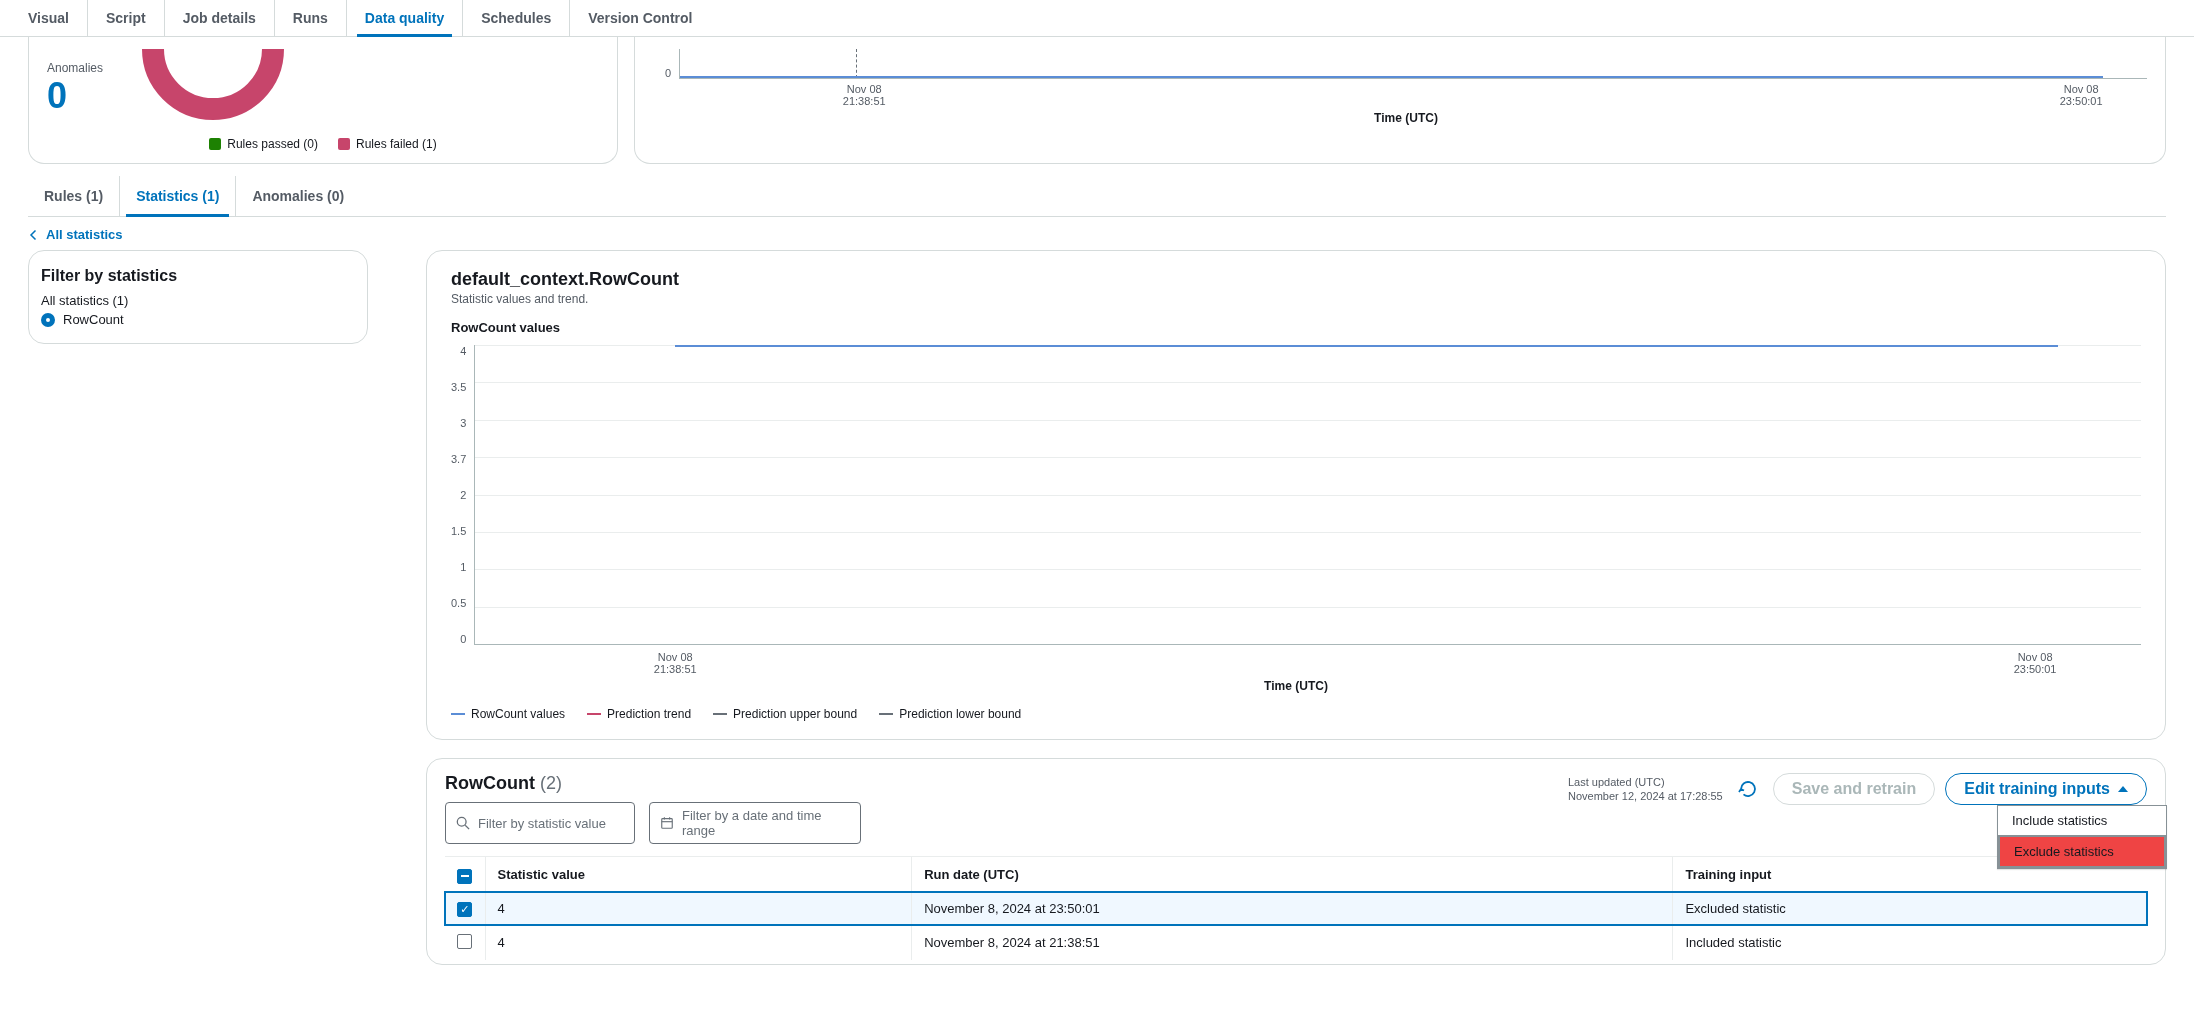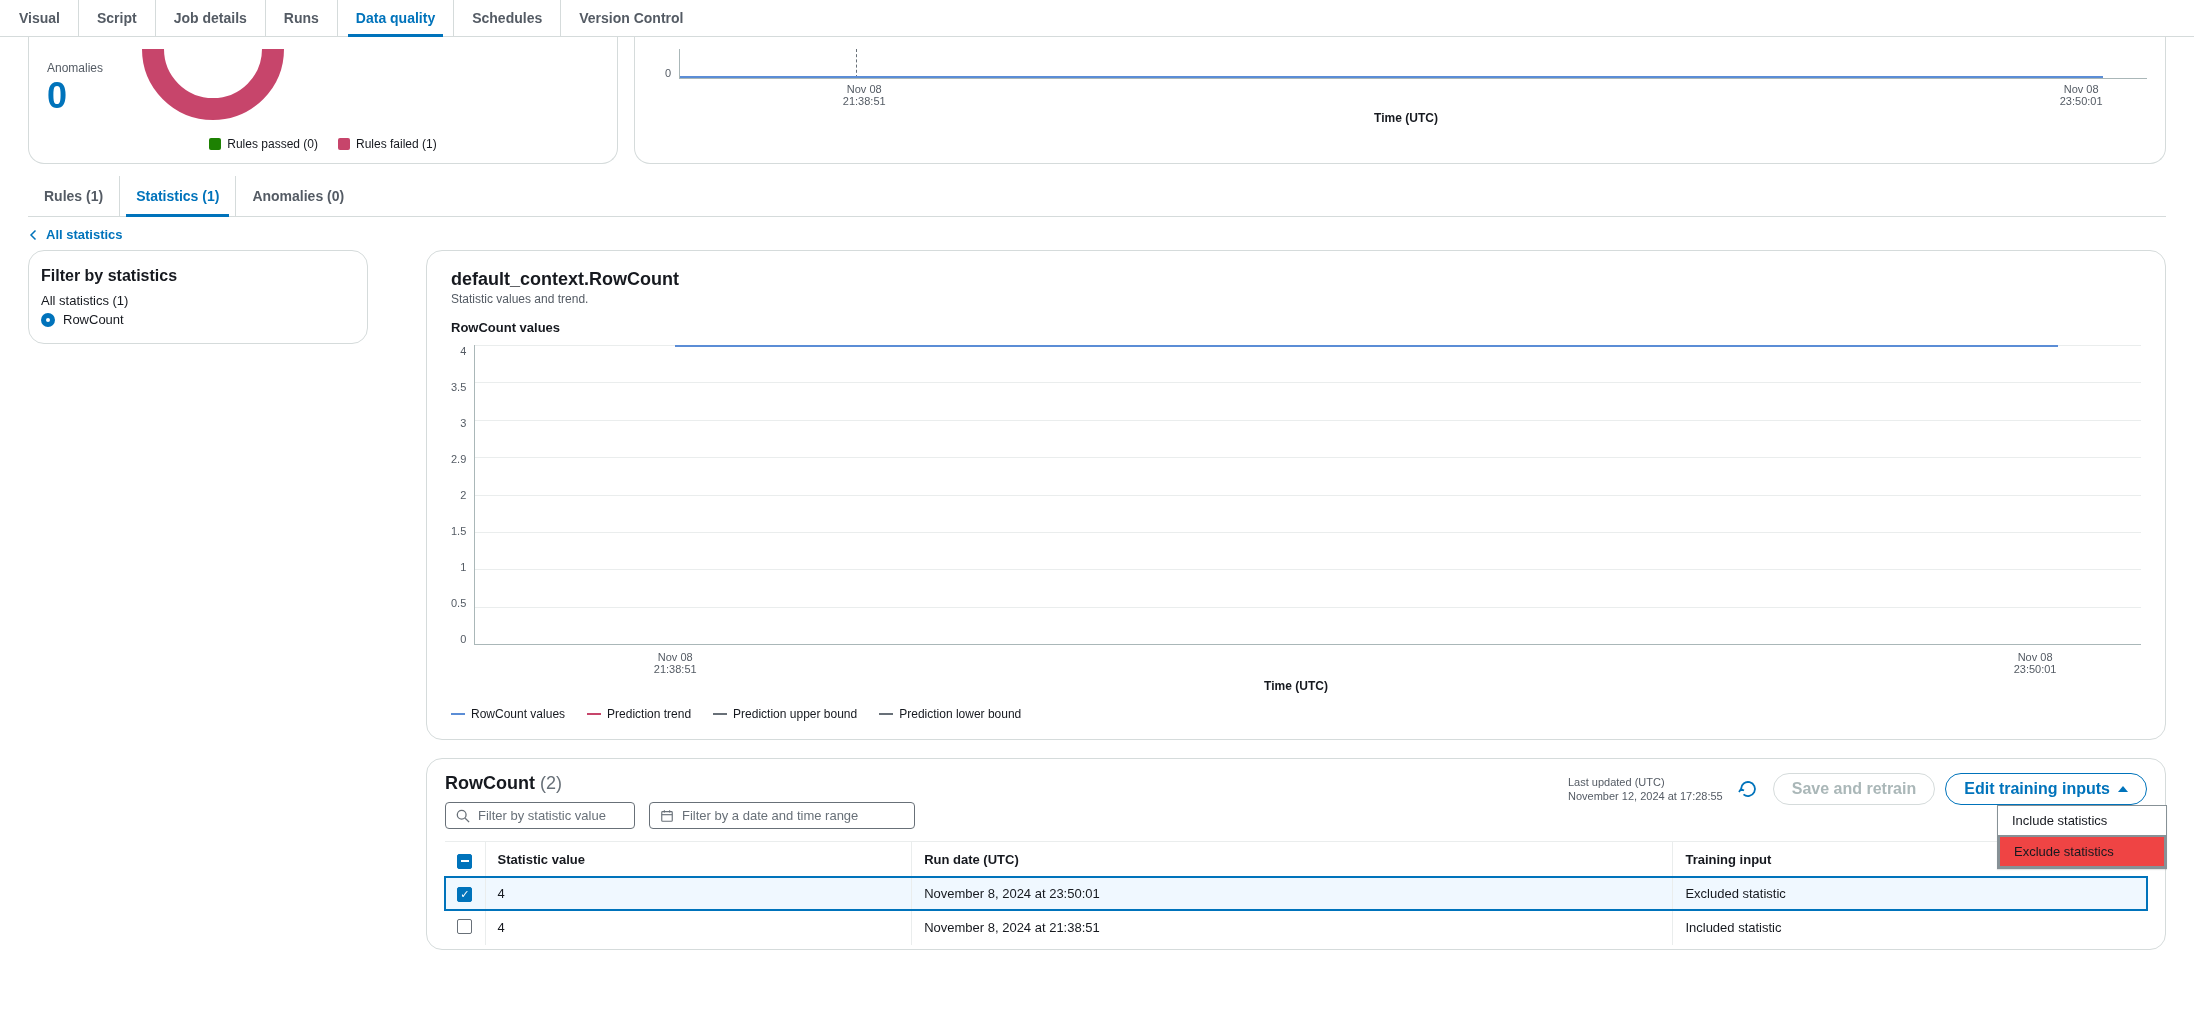--- a/index.html
+++ b/index.html
@@ -1,19 +1,19 @@
 <!DOCTYPE html>
 <html><head>
 <meta charset="utf-8">
 <style>
 * { box-sizing: border-box; margin: 0; padding: 0; }
 body { font-family: "Amazon Ember", "Helvetica Neue", Arial, sans-serif; font-size: 14px; color: #16191f; background: #fff; }
 
 
-.top-tabs { display: flex; border-bottom: 1px solid #d5dbdb; padding: 0 1px; }
+.top-tabs { display: flex; border-bottom: 1px solid #d5dbdb; padding: 0 10px; }
 .top-tab { padding: 10px 18px; font-weight: 700; color: #545b64; cursor: pointer; border-right: 1px solid #d5dbdb; position: relative; }
 .top-tab:last-child { border-right: none; }
 .top-tab.active { color: #0073bb; }
 .top-tab.active::after { content: ""; position: absolute; left: 10px; right: 10px; bottom: -1px; height: 3px; background: #0073bb; }
 
 
 .upper { display: flex; gap: 16px; padding: 0 28px 12px 28px; }
 .card { border: 1px solid #d5dbdb; border-radius: 16px; background: #fff; padding: 12px 18px; }
 .anom-card { width: 590px; display: flex; flex-direction: column; justify-content: center; border-top-left-radius:0;border-top-right-radius:0; border-top:none;}
 .anom-card .row1 { display:flex; align-items:center; gap:30px;}
@@ -71,21 +71,21 @@
 .tc-right{ display:flex; align-items:center; gap:10px;}
 .last-updated{ font-size:11px; color:#545b64; line-height:1.3;}
 .icon-btn{ width:30px; height:30px; border:none; background:none; color:#0073bb; cursor:pointer; display:flex; align-items:center; justify-content:center;}
 .btn{ border:1px solid #545b64; border-radius:18px; padding:6px 18px; font-weight:700; font-size:16px; cursor:pointer; background:#fff; color:#545b64;}
 .btn.disabled{ color:#aab7b8; border-color:#d5dbdb; cursor:default;}
 .btn.primary{ color:#0073bb; border-color:#0073bb; display:flex; align-items:center; gap:8px;}
 .btn.primary .caret{ width:0;height:0;border-left:5px solid transparent;border-right:5px solid transparent;border-bottom:6px solid #0073bb;}
 
 .filter-row{ display:flex; gap:14px; margin-top:8px;}
 .input-like{ border:1px solid #687078; border-radius:4px; padding:5px 10px; display:flex; align-items:center; gap:8px; width:190px; font-size:13px; color:#687078; }
-.input-like.wide{ width:266px;}
+.input-like.wide{ width:212px;}
 .input-like svg{ width:14px; height:14px; flex-shrink:0;}
 
 
 .dropdown{ position:absolute; right:-2px; top:46px; border:1px solid #879196; background:#fff; min-width:170px; z-index:5; box-shadow:0 1px 1px rgba(0,0,0,0.1);}
 .dropdown-item{ padding:7px 14px; font-size:13px; cursor:pointer;}
 .dropdown-item.highlight{ background:#ef4444; border:2px solid #879196;}
 
 
 .tbl{ width:100%; margin-top:12px; border-collapse:collapse; font-size:13px;}
 .tbl th{ text-align:left; font-weight:700; padding:8px 12px; border-top:1px solid #eaeded; border-left:1px solid #eaeded;}
@@ -187,21 +187,21 @@
     <div class="chart-card">
       <div class="chart-title">default_context.RowCount</div>
       <div class="chart-subtitle">Statistic values and trend.</div>
       <div class="chart-section-label">RowCount values</div>
 
       <div class="chart-area">
         <div class="y-axis">
           <span>4</span>
           <span>3.5</span>
           <span>3</span>
-          <span>2.9</span>
+          <span>3.7</span>
           <span>2</span>
           <span>1.5</span>
           <span>1</span>
           <span>0.5</span>
           <span>0</span>
         </div>
         <div class="plot">
           <div class="grid-line" style="top:0%"></div>
           <div class="grid-line" style="top:12.5%"></div>
           <div class="grid-line" style="top:25%"></div>

